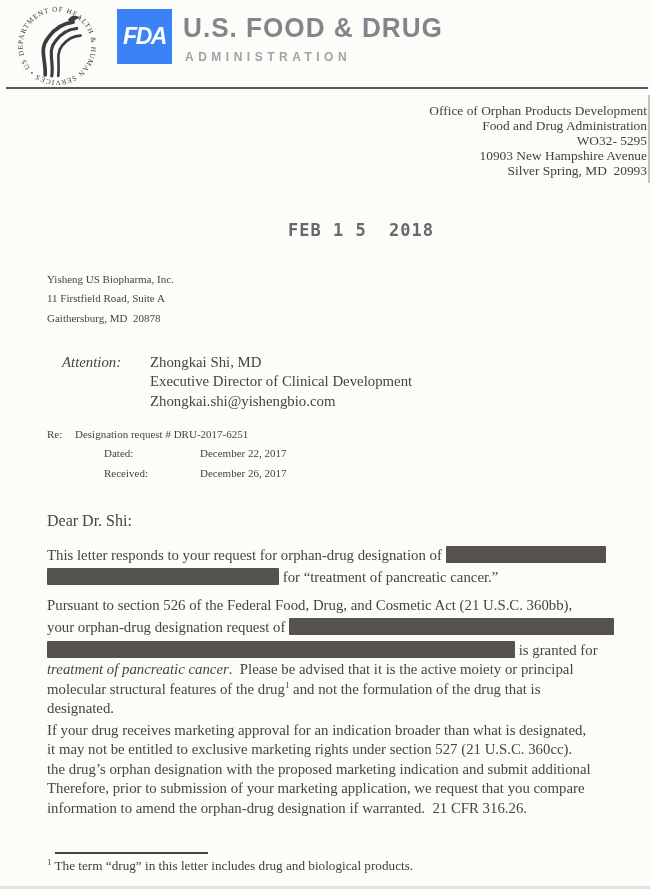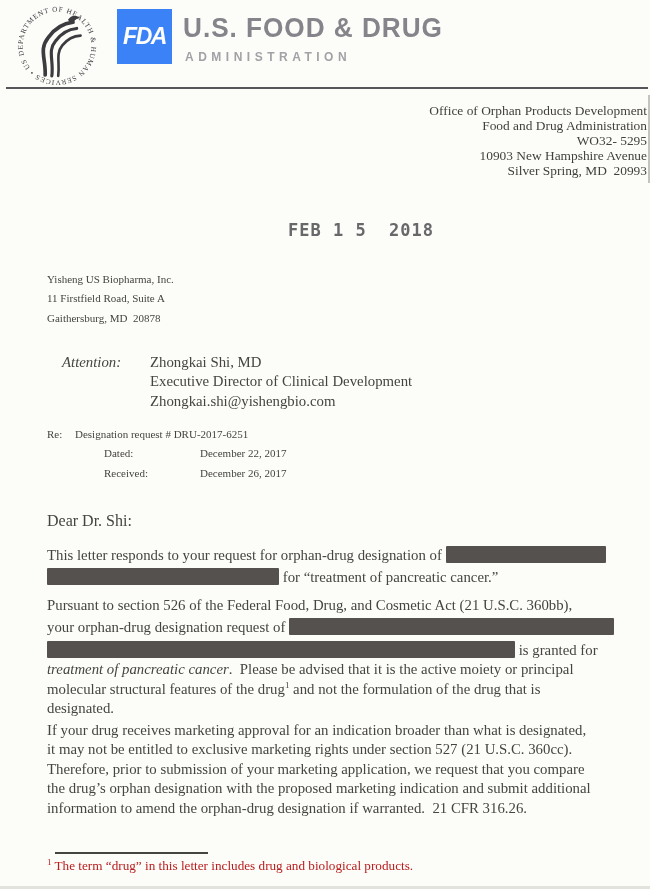--- a/index.html
+++ b/index.html
@@ -63,21 +63,21 @@
   .para2{top:596px;}
   .para3{top:721px;}
   .tline{white-space:pre;}
   .redaction{
     display:inline-block;height:17px;background:#55514e;
     transform:translateY(3px);border-radius:1px;
   }
   sup{font-size:9px;line-height:0;}
   
   .footnote-rule{position:absolute;top:852px;left:55px;width:153px;height:1.5px;background:#45443f;}
-  .footnote{position:absolute;top:857px;left:47px;font-size:13.2px;line-height:17px;width:560px;color:#b91c1c;}
+  .footnote{position:absolute;top:857px;left:47px;font-size:13.2px;line-height:17px;width:560px;color:#404040;}
 </style>
 </head>
 <body>
 
 <div class="page">
 
   <svg class="seal" viewBox="0 0 100 100" aria-hidden="true">
     <defs>
       <path id="sealArc" d="M50,50 m-39,0 a39,39 0 1,1 78,0 a39,39 0 1,1 -78,0"></path>
     </defs>
@@ -150,22 +150,22 @@
       <div class="tline"><span>Pursuant to section 526 of the Federal Food, Drug, and Cosmetic Act (21 U.S.C. 360bb),</span></div>
       <div class="tline"><span>your orphan-drug designation request of </span><span class="redaction" style="width: 325px; background: rgb(85, 81, 78);"></span></div>
       <div class="tline"><span class="redaction" style="width: 468px; background: rgb(85, 81, 78);"></span><span> is granted for</span></div>
       <div class="tline"><i>treatment of pancreatic cancer</i><span>.  Please be advised that it is the active moiety or principal</span></div>
       <div class="tline"><span>molecular structural features of the drug</span><sup>1</sup><span> and not the formulation of the drug that is</span></div>
       <div class="tline"><span>designated.</span></div>
     </div>
   <div class="para para3">
       <div class="tline"><span>If your drug receives marketing approval for an indication broader than what is designated,</span></div>
       <div class="tline"><span>it may not be entitled to exclusive marketing rights under section 527 (21 U.S.C. 360cc).</span></div>
+      <div class="tline"><span>the drug’s orphan designation with the proposed marketing indication and submit additional</span></div>
       <div class="tline"><span>Therefore, prior to submission of your marketing application, we request that you compare</span></div>
-      <div class="tline"><span>the drug’s orphan designation with the proposed marketing indication and submit additional</span></div>
       <div class="tline"><span>information to amend the orphan-drug designation if warranted.  21 CFR 316.26.</span></div>
     </div>
 
   <div class="footnote-rule"></div>
   <div class="footnote">
       <div class="tline"><sup>1</sup><span> The term “drug” in this letter includes drug and biological products.</span></div>
     </div>
 
   <div class="bottom-strip"></div>
 </div>

